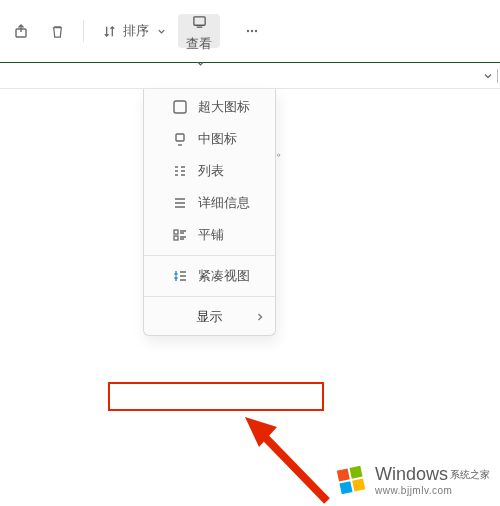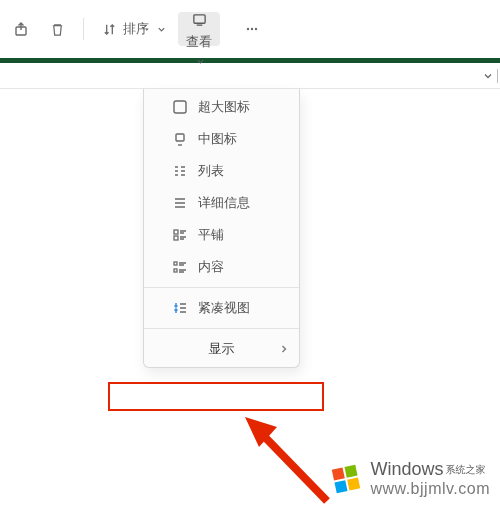--- a/index.html
+++ b/index.html
@@ -11,21 +11,21 @@
     font-size: 13px;
     color: #3a3a3a;
     background: #fff;
     position: relative;
     overflow: hidden;
   }
 
   
   .toolbar {
     height: 63px;
-    border-bottom: 5px solid #14532d;
+    border-bottom: 1px solid #14532d;
     display: flex;
     align-items: center;
     padding: 0 6px;
     gap: 4px;
   }
   .tool-btn {
     padding: 0 8px;
     height: 34px;
     border-radius: 4px;
     display: flex;
@@ -67,21 +67,21 @@
     text-align: center;
     color: #6f6f6f;
     font-size: 13px;
   }
 
   
   .menu {
     position: absolute;
     top: 0;
     left: 143px;
-    width: 157px;
+    width: 133px;
     background: #fbfbfb;
     border: 1px solid #d9d9d9;
     border-top: none;
     box-shadow: 2px 6px 14px rgba(0,0,0,0.08);
     border-bottom-left-radius: 6px;
     border-bottom-right-radius: 6px;
     padding: 2px 0;
     z-index: 10;
   }
   .menu-item {
@@ -141,21 +141,21 @@
     bottom: 8px;
     right: 10px;
     display: flex;
     align-items: center;
     gap: 6px;
     text-align: left;
   }
   .watermark .wtxt { font-family:Liberation Sans, sans-serif; }
   .watermark .line1 { font-size:18px; color:#5b5b5b; display:flex; align-items:center; }
   .watermark .line1 .cn { font-size:10px; margin-left:2px; }
-  .watermark .line2 { font-size:16px; color:#7a7a7a; letter-spacing:0.5px; }
+  .watermark .line2 { font-size:10px; color:#7a7a7a; letter-spacing:0.5px; }
 </style>
 </head>
 <body>
 
 <div class="toolbar">
   <div class="tool-btn">
     <span class="icon">
       <svg width="16" height="16" viewBox="0 0 16 16" stroke="#6a6a6a" fill="none" stroke-width="1.4">
         <rect x="2" y="6" width="10" height="8" rx="1"></rect>
         <path d="M7 9V2M4.5 4.5 7 2l2.5 2.5"></path>
@@ -266,31 +266,20 @@
         <svg width="16" height="16" viewBox="0 0 16 16" stroke="#6a6a6a" fill="none" stroke-width="1.3">
             <rect x="2" y="3" width="4" height="4"></rect>
             <path d="M8 4h6M8 6h4"></path>
             <rect x="2" y="9" width="4" height="4"></rect>
             <path d="M8 10h6M8 12h4"></path>
           </svg>
       </span>
       <span>平铺</span>
     </div>
 
-    <div class="menu-item">
-      <span class="micon">
-        <svg width="16" height="16" viewBox="0 0 16 16" stroke="#6a6a6a" fill="none" stroke-width="1.3">
-            <rect x="2" y="3" width="3" height="3"></rect>
-            <path d="M7 4h7M7 6h5"></path>
-            <rect x="2" y="10" width="3" height="3"></rect>
-            <path d="M7 11h7M7 13h5"></path>
-          </svg>
-      </span>
-      <span>内容</span>
-    </div>
 
     <div class="menu-sep"></div>
 
     <div class="menu-item">
       <span class="micon">
         <svg width="16" height="16" viewBox="0 0 16 16" fill="none" stroke-width="1.5">
             <path d="M4 3v4M4 13V9" stroke="#3a8de0"></path>
             <path d="M2.5 5.5 4 7l1.5-1.5M2.5 10.5 4 9l1.5 1.5" stroke="#3a8de0"></path>
             <path d="M8 4h6M8 8h6M8 12h6" stroke="#6a6a6a"></path>
           </svg>

